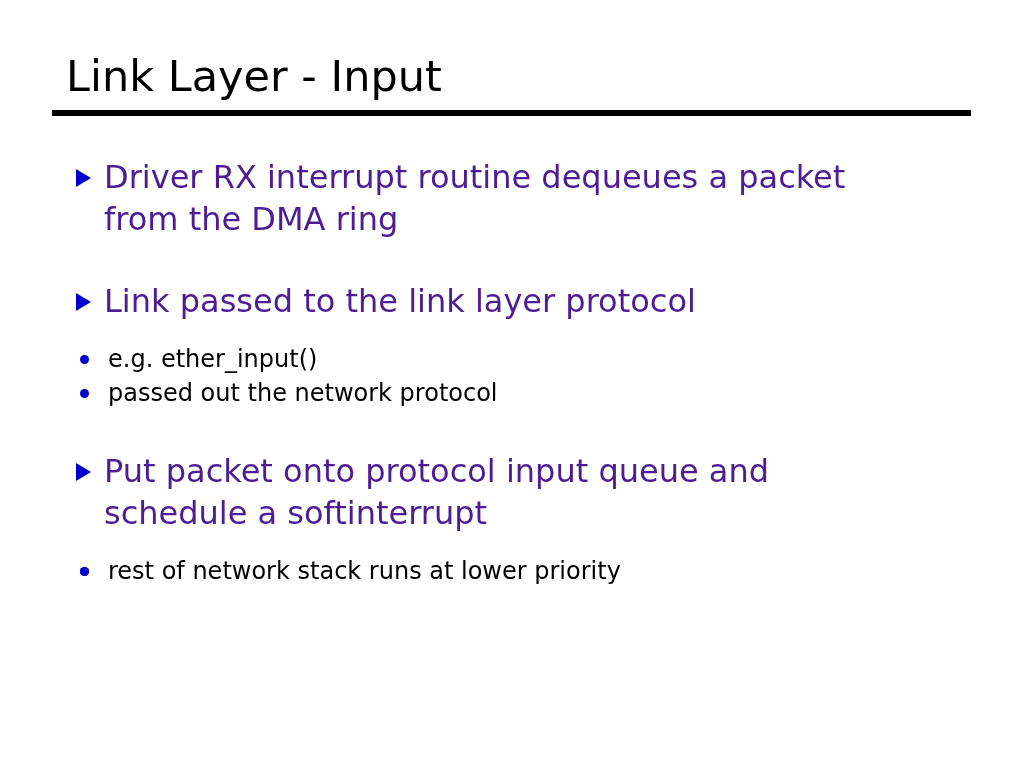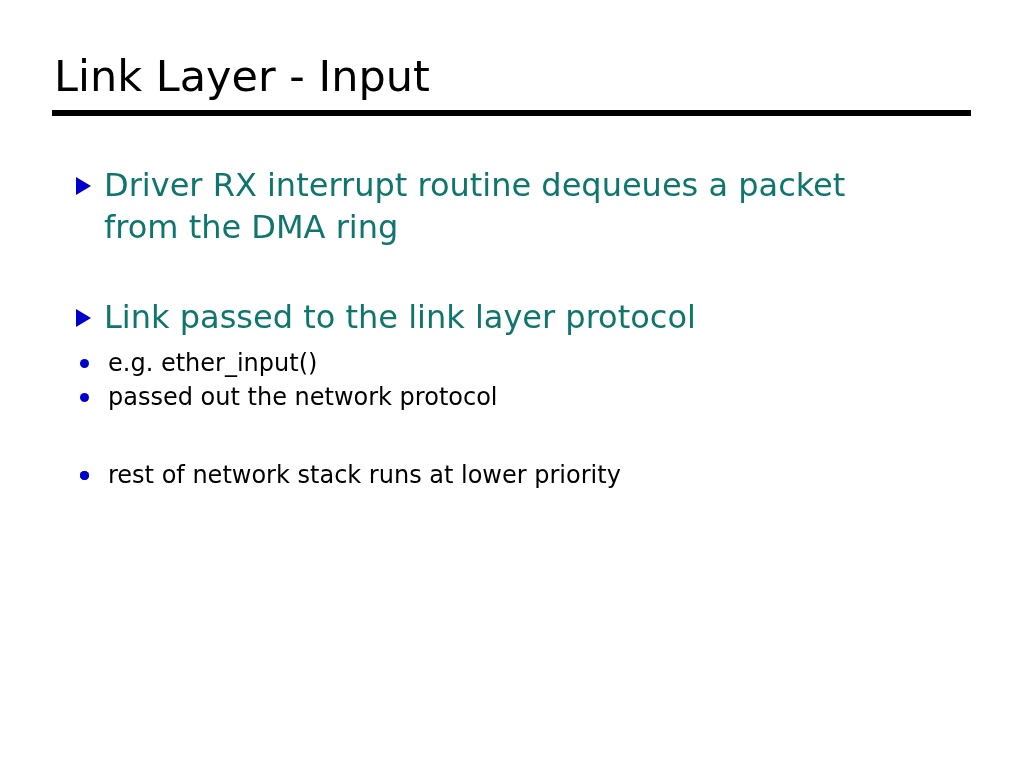--- a/index.html
+++ b/index.html
@@ -18,21 +18,21 @@
     position: relative;
     width: 1024px;
     height: 768px;
     background: #ffffff;
     box-sizing: border-box;
   }
 
   
   .title-block {
     position: absolute;
-    left: 40px;
+    left: 52px;
     top: 48px;
     width: 920px;
   }
   .slide-title {
     font-size: 43px;
     line-height: 56px;
     color: #000000;
     font-weight: normal;
     letter-spacing: 0px;
     margin: 0;
@@ -52,42 +52,42 @@
   .body-block {
     position: absolute;
     left: 76px;
     top: 152px;
     width: 900px;
   }
 
   .lvl1 {
     position: relative;
     padding-left: 28px;
-    margin: 12px 0 0 0;
-    color: #0f766e;
+    margin: 4px 0 0 0;
+    color: #4c1d95;
     font-size: 32px;
     line-height: 42px;
   }
   .lvl1 .tri {
     position: absolute;
     left: 0px;
     top: 13px;
     width: 0;
     height: 0;
     border-top: 9px solid transparent;
     border-bottom: 9px solid transparent;
     border-left: 15px solid #0000cc;
   }
   .lvl1-text {
     display: block;
     max-width: 790px;
   }
 
   .sublist {
-    margin: 8px 0 0 0;
+    margin: 20px 0 0 0;
     padding: 0;
     list-style: none;
   }
   .lvl2 {
     position: relative;
     padding-left: 32px;
     color: #000000;
     font-size: 24px;
     line-height: 34px;
   }
@@ -132,20 +132,24 @@
         <span>e.g. ether_input()</span>
       </li>
       <li class="lvl2">
         <span class="dot" style="background: rgb(0, 0, 204);"></span>
         <span>passed out the network protocol</span>
       </li>
     </ul>
 
     <div class="gap-after-group"></div>
 
+    <div class="lvl1">
+      <span class="tri" style="border-left-color: rgb(0, 0, 204);"></span>
+      <span class="lvl1-text">Put packet onto protocol input queue and schedule a softinterrupt</span>
+    </div>
     <ul class="sublist">
       <li class="lvl2">
         <span class="dot" style="background: rgb(0, 0, 204);"></span>
       </li>
       <li class="lvl2">
         <span class="dot" style="background: rgb(0, 0, 204);"></span>
         <span>rest of network stack runs at lower priority</span>
       </li>
     </ul>
 

